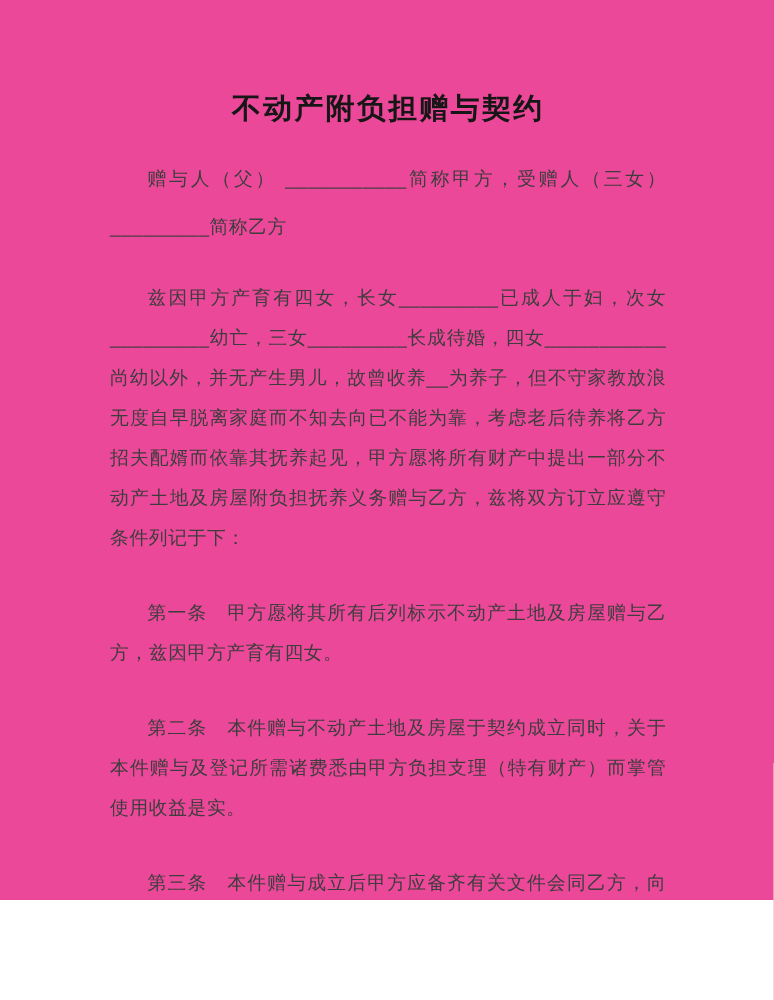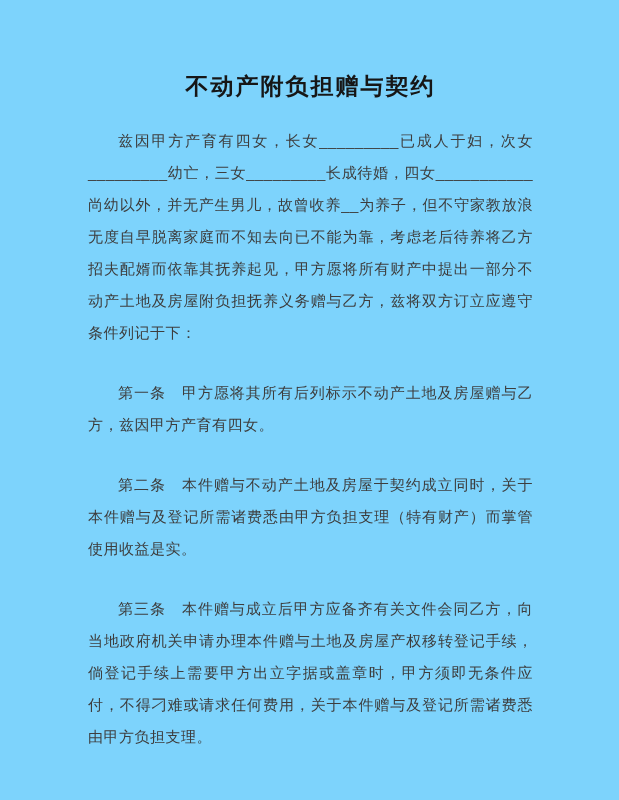--- a/index.html
+++ b/index.html
@@ -3,23 +3,23 @@
 <meta charset="utf-8">
 <style>
   html, body {
     margin: 0;
     padding: 0;
     background: #ffffff;
   }
   .page {
     position: relative;
     width: 619px;
-    height: 800px;
+    height: 720px;
     box-sizing: border-box;
-    background: #7dd3fc;
+    background: #ec4899;
     padding: 55px 86px 40px 88px;
     font-family: "Liberation Sans", "DejaVu Sans", sans-serif;
     color: #3d3d3d;
     overflow: hidden;
   }
   .doc-title {
     font-size: 23px;
     line-height: 34px;
     font-weight: bold;
     text-align: center;
@@ -41,20 +41,21 @@
     margin-bottom: 22px;
   }
 </style>
 </head>
 <body>
 
 <div class="page">
 
   <h1 class="doc-title">不动产附负担赠与契约</h1>
 
+  <p class="para opening">赠与人（父） ___________简称甲方，受赠人（三女） _________简称乙方</p>
 
   <p class="para">兹因甲方产育有四女，长女_________已成人于妇，次女_________幼亡，三女_________长成待婚，四女___________尚幼以外，并无产生男儿，故曾收养__为养子，但不守家教放浪无度自早脱离家庭而不知去向已不能为靠，考虑老后待养将乙方招夫配婿而依靠其抚养起见，甲方愿将所有财产中提出一部分不动产土地及房屋附负担抚养义务赠与乙方，兹将双方订立应遵守条件列记于下：</p>
 
   <p class="para">第一条　甲方愿将其所有后列标示不动产土地及房屋赠与乙方，兹因甲方产育有四女。</p>
 
   <p class="para">第二条　本件赠与不动产土地及房屋于契约成立同时，关于本件赠与及登记所需诸费悉由甲方负担支理（特有财产）而掌管使用收益是实。</p>
 
   <p class="para">第三条　本件赠与成立后甲方应备齐有关文件会同乙方，向当地政府机关申请办理本件赠与土地及房屋产权移转登记手续，倘登记手续上需要甲方出立字据或盖章时，甲方须即无条件应付，不得刁难或请求任何费用，关于本件赠与及登记所需诸费悉由甲方负担支理。</p>
 
 </div>

